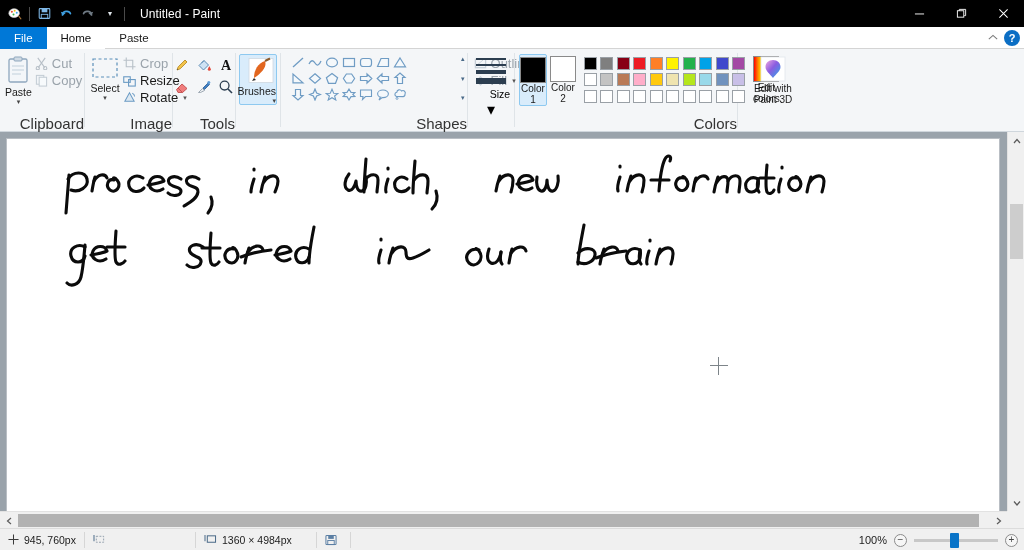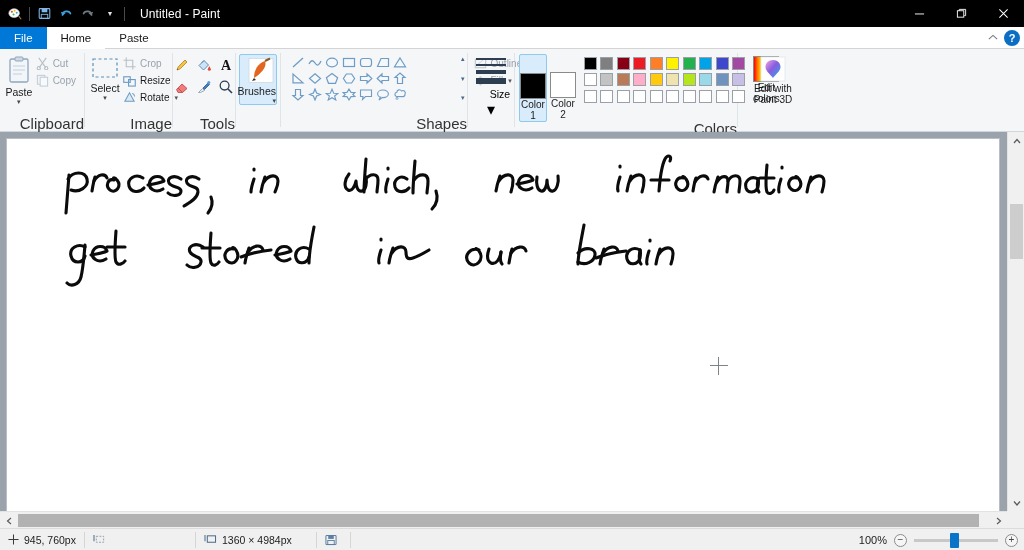--- a/index.html
+++ b/index.html
@@ -66,21 +66,21 @@
     display: flex; flex-direction: column; align-items: center; justify-content: flex-start;
     width: 48px; padding-top: 2px;
   }
   .bigbtn .cap { font-size: 10.5px; color: #1a1a1a; line-height: 12px; text-align: center; }
   .bigbtn .caret { font-size: 7px; color: #444; line-height: 7px; }
   .bigbtn.sel { background: #d9ecfb; border: 1px solid #8ec9f0; border-radius: 2px; align-items: flex-end; }
 
   
   .cmds { display: flex; flex-direction: column; justify-content: flex-start; padding-top: 1px; }
   .cmd { display: flex; align-items: center; height: 17px; gap: 4px; padding: 0 3px; }
-  .cmd .cmdtxt { font-size: 10px; color: #9aa3ab; white-space: nowrap; }
+  .cmd .cmdtxt { font-size: 13px; color: #9aa3ab; white-space: nowrap; }
   .cmd.on .cmdtxt { color: #1a1a1a; }
   .cmd .caret2 { font-size: 7px; color: #555; margin-left: 1px; }
 
   .ico { display: inline-flex; align-items: center; justify-content: center; }
 
   
   .toolsgrid { display: grid; grid-template-columns: repeat(3, 22px); grid-auto-rows: 22px; }
   .tool { display: flex; align-items: center; justify-content: center; }
 
   
@@ -88,21 +88,21 @@
   .shp { display: flex; align-items: center; justify-content: center; }
   .shp-scroll { display: flex; flex-direction: column; justify-content: space-between; height: 48px; margin-left: 2px; padding-top: 1px; }
   .shp-scroll span { font-size: 7px; color: #4a6a88; line-height: 8px; }
 
   
   .sizebox { display: flex; flex-direction: column; align-items: center; width: 44px; }
   .sizelines { display: flex; flex-direction: column; justify-content: center; gap: 4px; height: 34px; width: 30px; }
   .sizelines i { display: block; background: #2c3e50; width: 100%; }
 
   
-  .colorbtn { display: flex; flex-direction: column; align-items: center; width: 40px; padding-top: 18px; }
+  .colorbtn { display: flex; flex-direction: column; align-items: center; width: 40px; padding-top: 2px; }
   .colorbtn.sel { background: #d9ecfb; border: 1px solid #8ec9f0; border-radius: 2px; }
   .swatch-lg { width: 26px; height: 26px; border: 1px solid #8a8a8a; }
   .colorbtn .cap { font-size: 10px; color: #1a1a1a; line-height: 11px; text-align: center; }
 
   
   .palette { display: grid; grid-template-columns: repeat(10, 16.5px); grid-auto-rows: 16.5px; gap: 0px; }
   .pal { width: 16.5px; height: 16.5px; display: flex; align-items: center; justify-content: center; }
   .pal i { display: block; width: 13px; height: 13px; border: 1px solid #9aa0a6; }
 
   .editcolors { display: flex; flex-direction: column; align-items: center; width: 40px; padding-top: 2px; }

